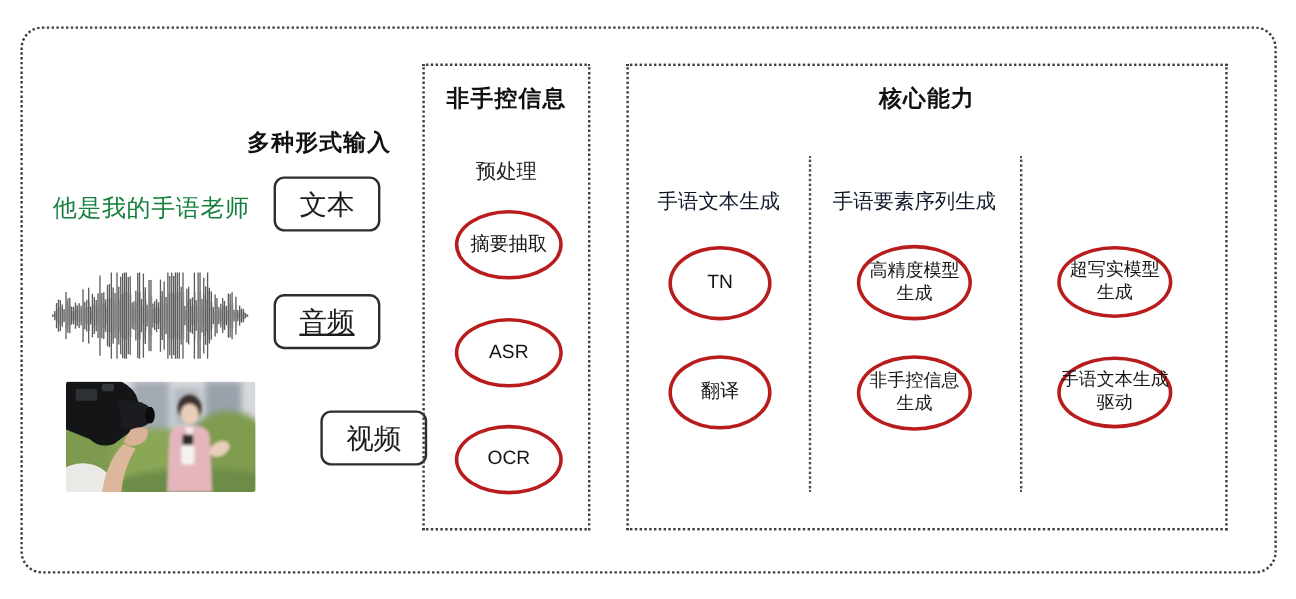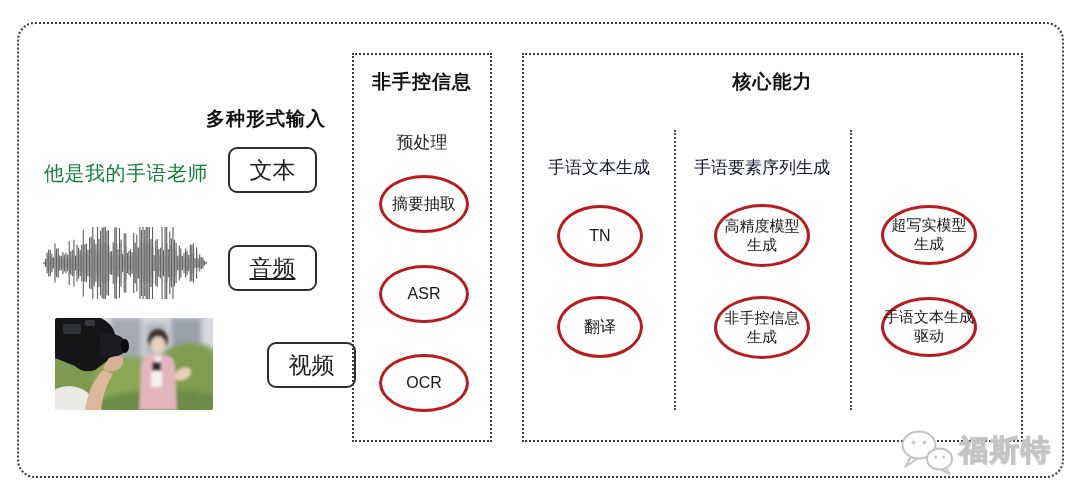--- a/index.html
+++ b/index.html
@@ -119,31 +119,14 @@
 生成</div>
     <div class="abs node small-text" style="left:190px;top:241px;width:96px;height:63px;">非手控信息
 生成</div>
 
     <div class="abs node small-text" style="left:357px;top:150px;width:96px;height:60px;">超写实模型
 生成</div>
     <div class="abs node small-text" style="left:357px;top:242px;width:96px;height:60px;">手语文本生成
 驱动</div>
   </div>
 
-  <div class="abs watermark" style="left:899px;top:427px;">
-    <svg width="56" height="48" viewBox="0 0 56 48">
-      <g stroke="#c3c3c3" stroke-width="2" fill="#fdfdfd">
-        <path d="M12 29 L7 39 L18 32 Z"></path>
-        <ellipse cx="20" cy="18" rx="16.5" ry="13.5"></ellipse>
-        <path d="M46 40 L51 47 L41 42 Z"></path>
-        <ellipse cx="40.5" cy="32" rx="12.5" ry="10.5"></ellipse>
-      </g>
-      <g fill="#c9c9c9">
-        <circle cx="14.5" cy="15.5" r="1.9"></circle>
-        <circle cx="25.5" cy="15.5" r="1.9"></circle>
-        <circle cx="36.5" cy="30" r="1.5"></circle>
-        <circle cx="44.5" cy="30" r="1.5"></circle>
-      </g>
-    </svg>
-    <span class="wm-text">福斯特</span>
-  </div>
 
 </div>
 
 </body></html>

